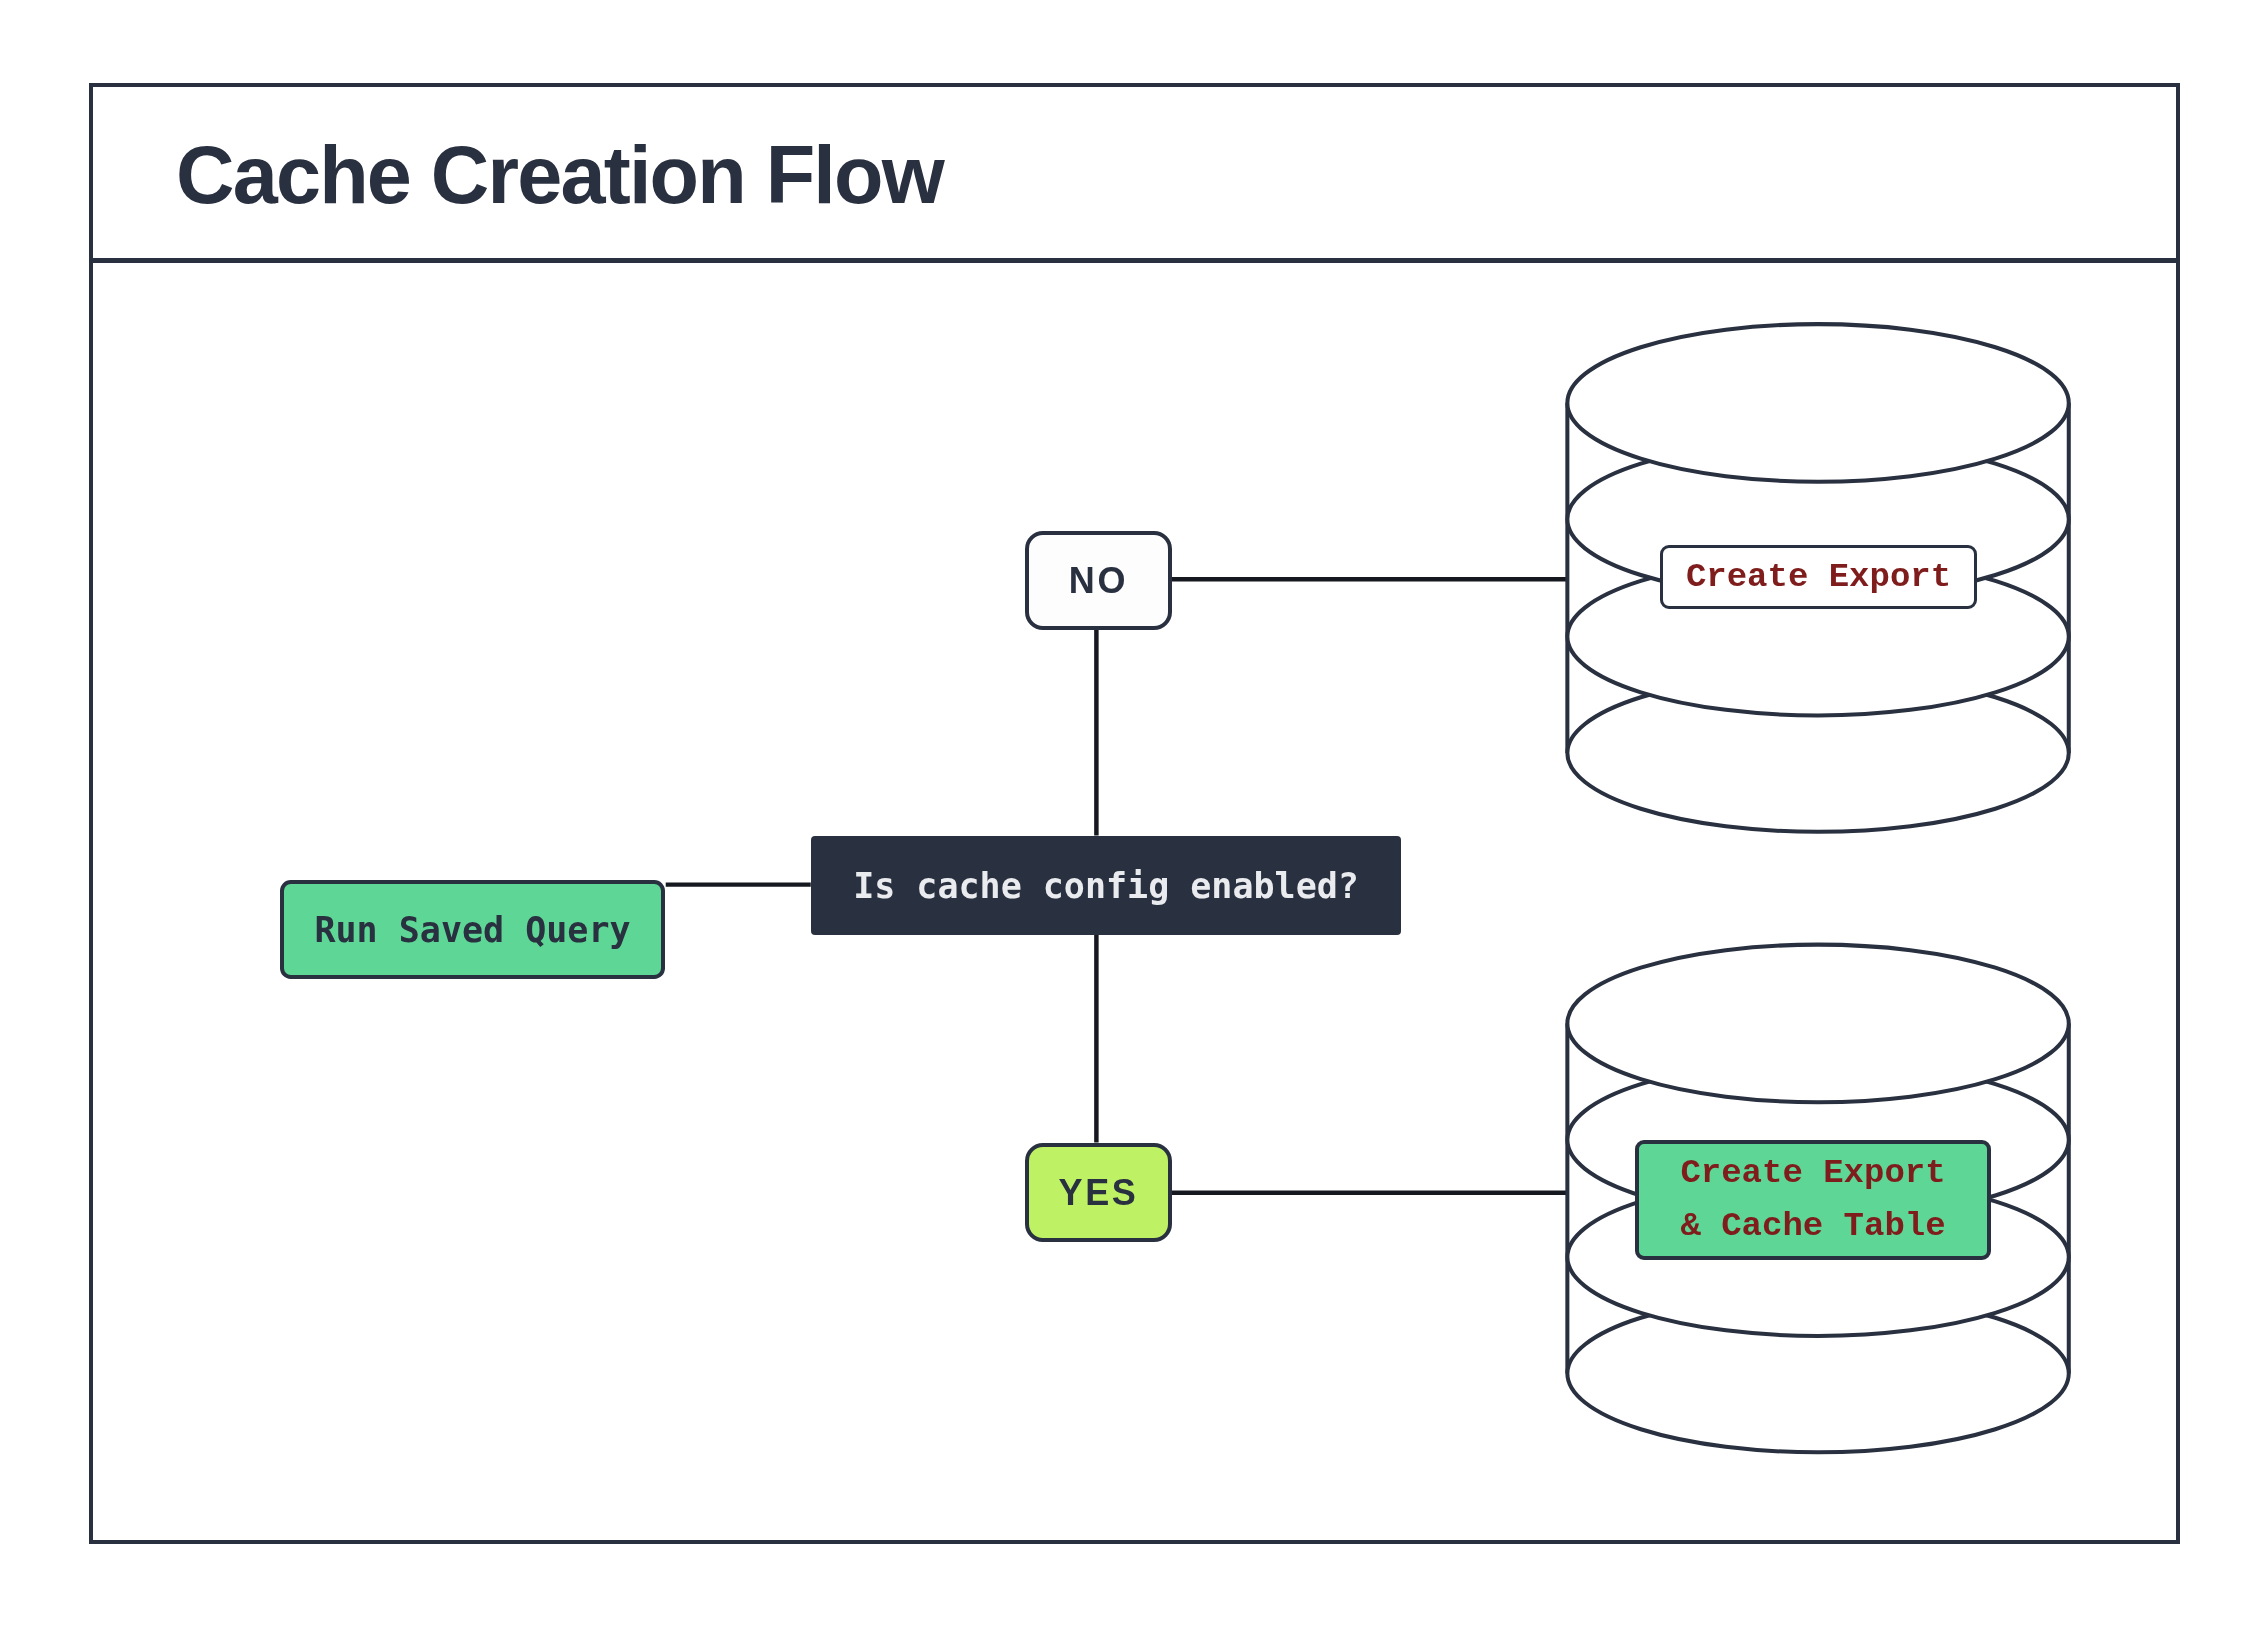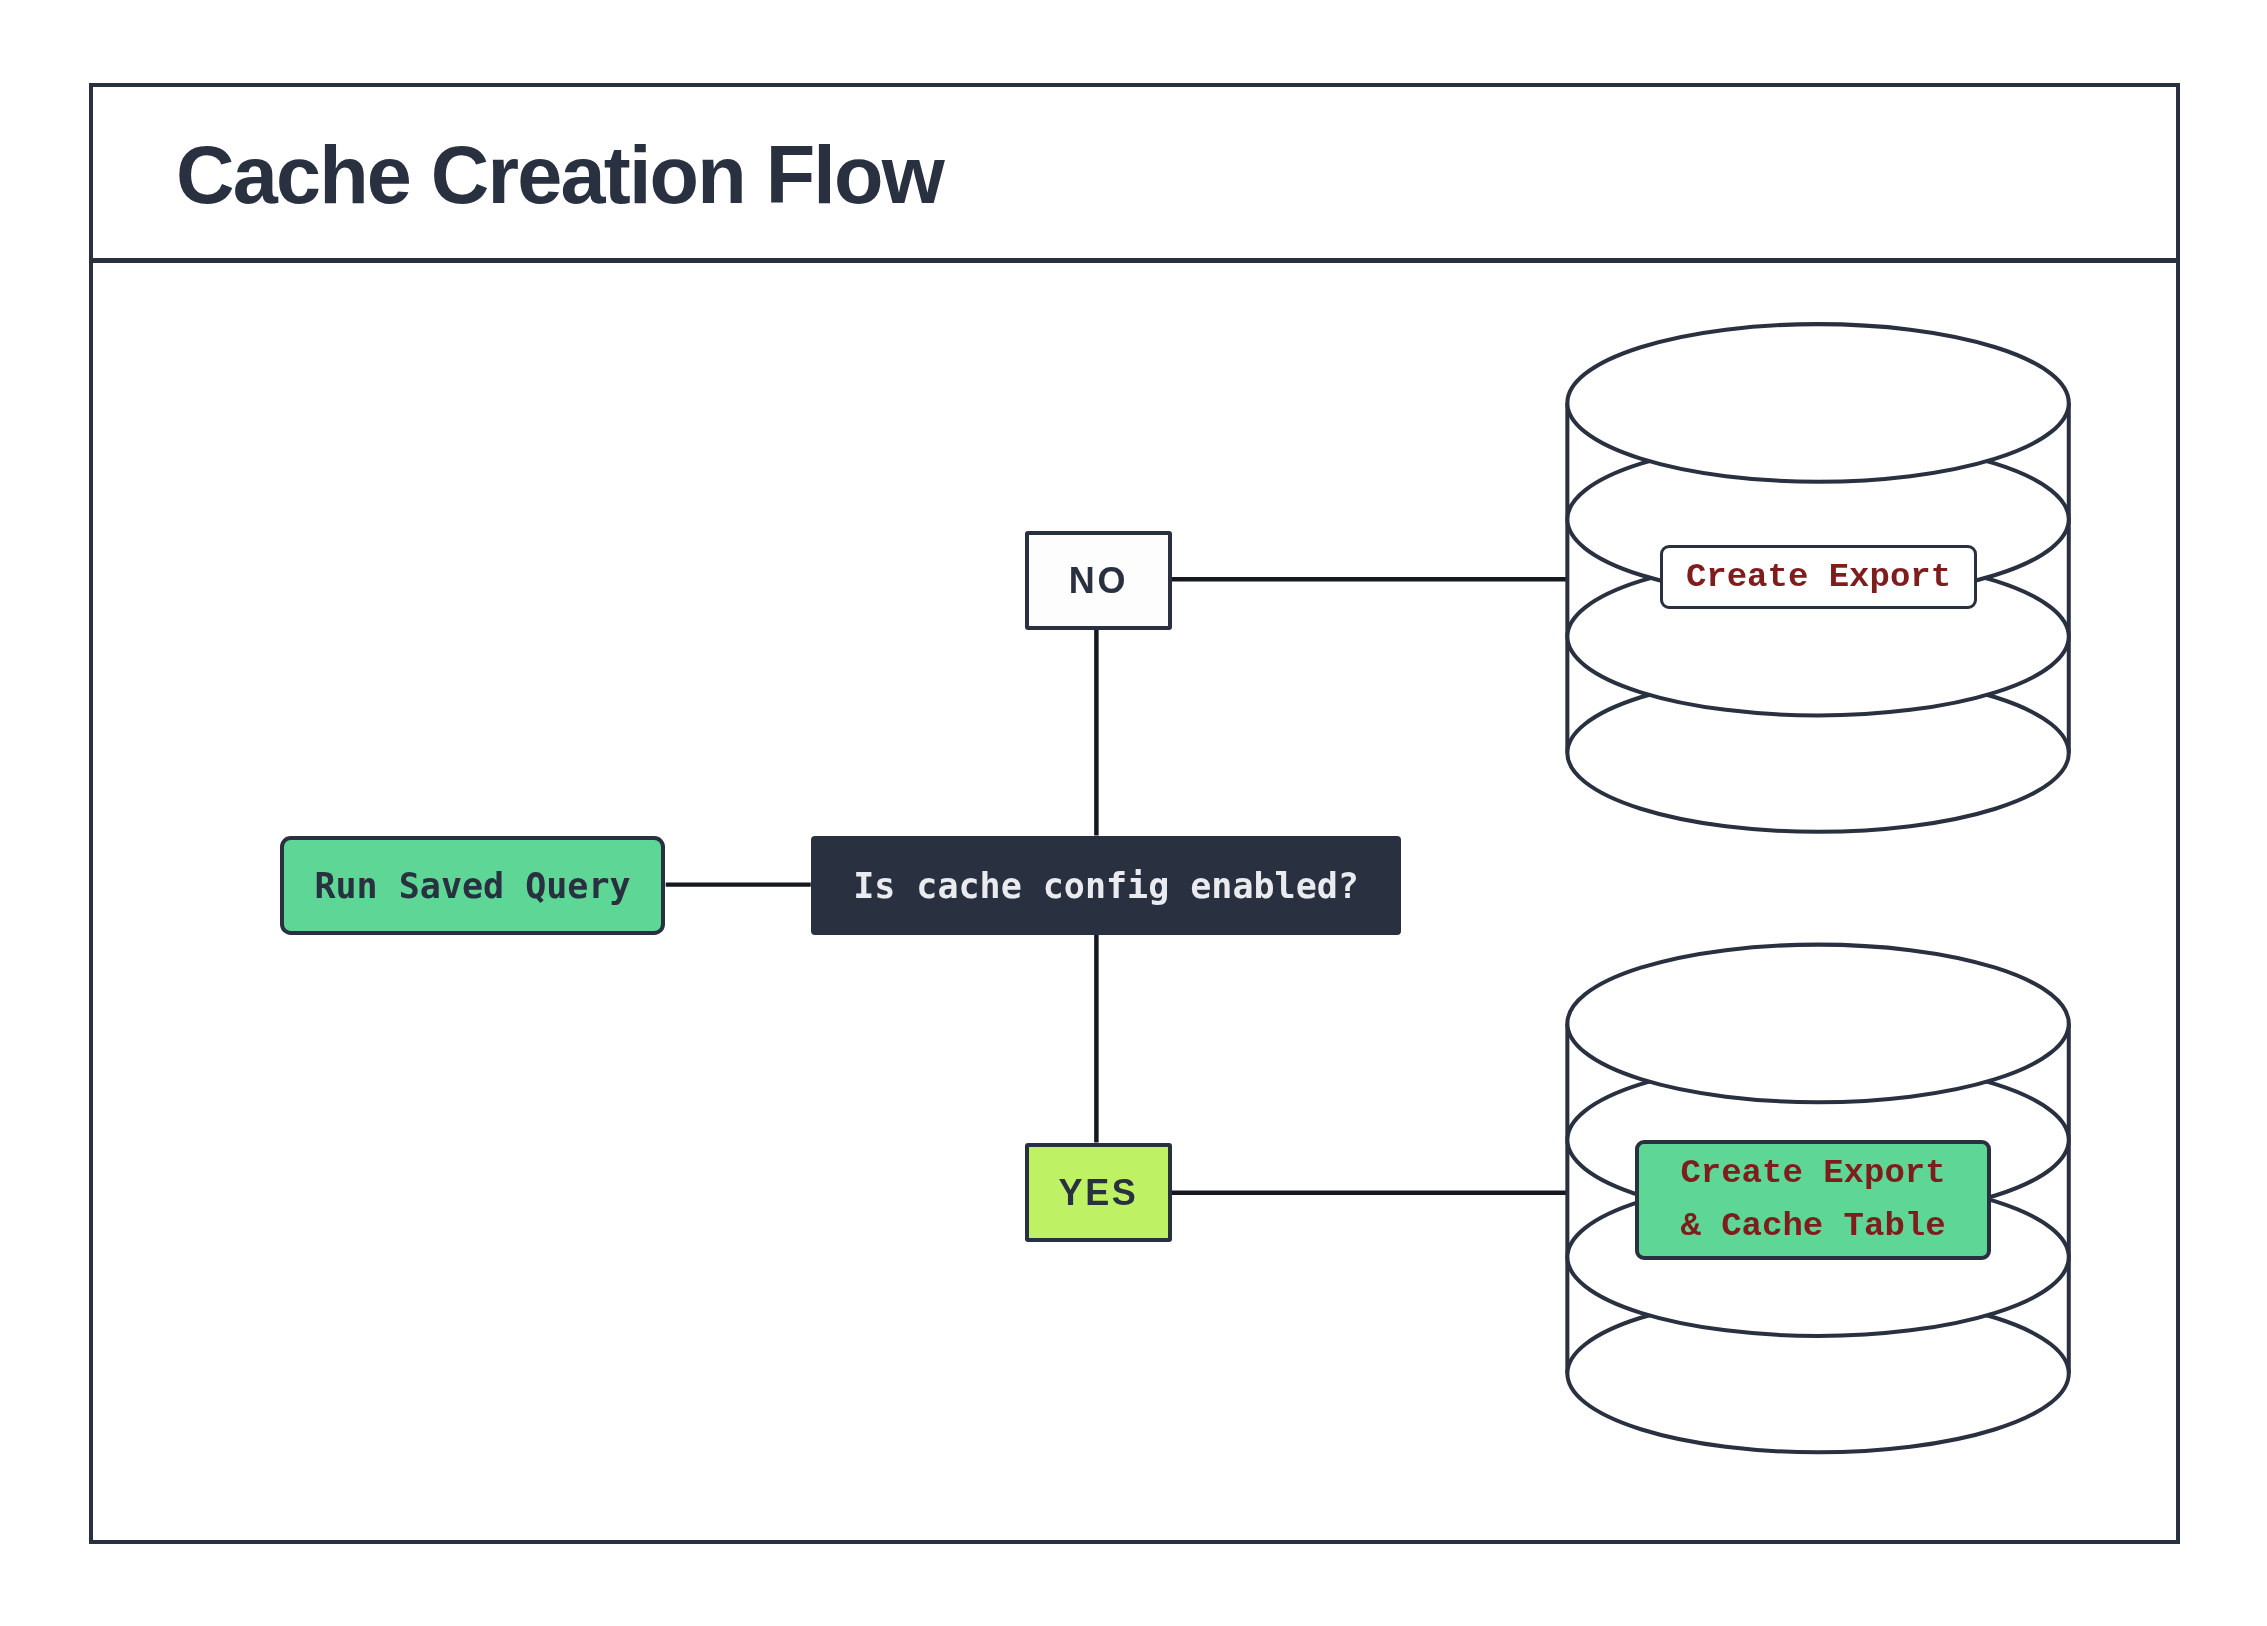--- a/index.html
+++ b/index.html
@@ -51,41 +51,41 @@
     position: absolute;
     display: flex;
     align-items: center;
     justify-content: center;
     box-sizing: border-box;
     white-space: nowrap;
     font-weight: 700;
     color: #293040;
   }
   .node-start {
-    left: 280px; top: 836px;
+    left: 280px; top: 880px;
     width: 385px; height: 99px;
     background: #5ed695;
     border: 4.5px solid #293040;
     border-radius: 10.7px;
     font-size: 35px;
   }
   .node-decision {
     left: 811px; top: 836px;
     width: 590px; height: 99px;
     background: #293040;
     border-radius: 4px;
     font-size: 35px;
     color: #e9ebee;
   }
   .node-branch {
     font-family: "Liberation Sans", sans-serif;
     font-size: 36px;
     letter-spacing: 2.7px;
     border: 4.5px solid #293040;
-    border-radius: 3px;
+    border-radius: 18px;
   }
   .node-no {
     left: 1025px; top: 531px;
     width: 147px; height: 99px;
     background: #fdfdfe;
   }
   .node-yes {
     left: 1025px; top: 1143px;
     width: 147px; height: 99px;
     background: #bef264;

